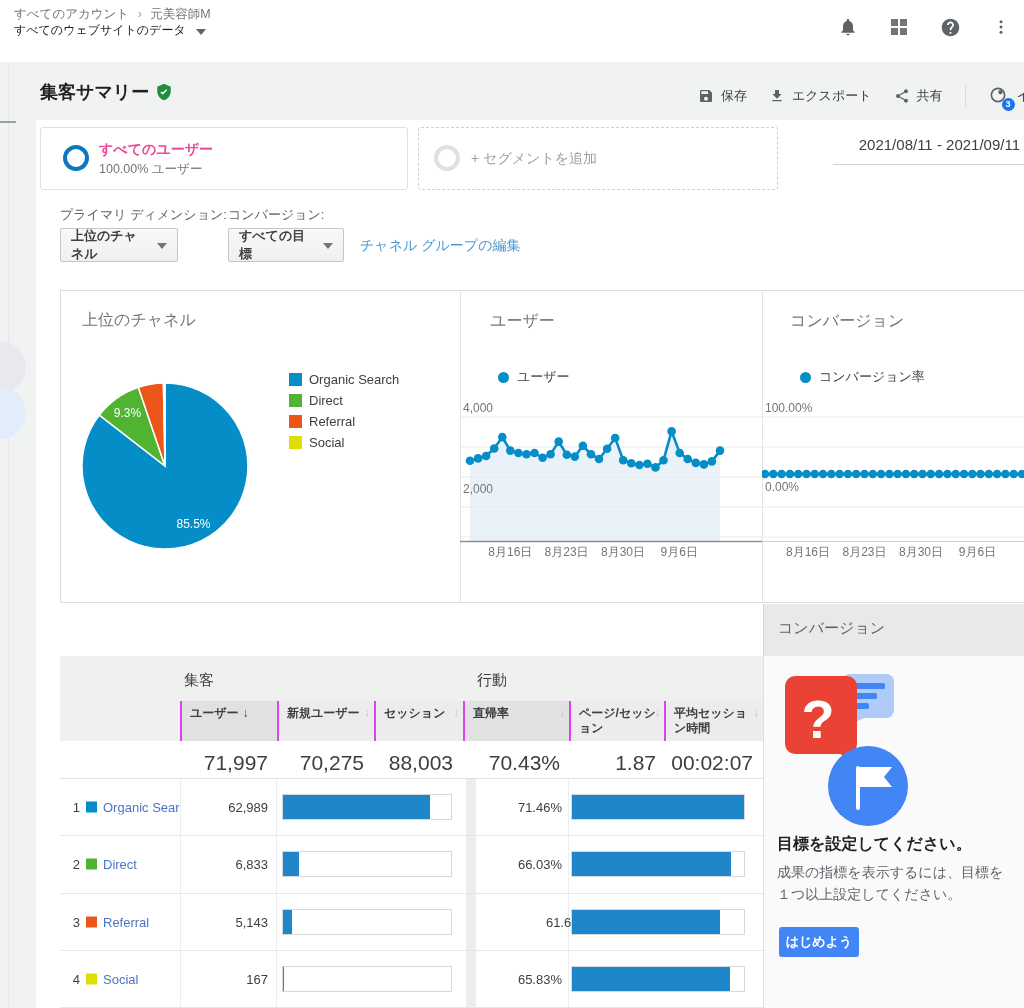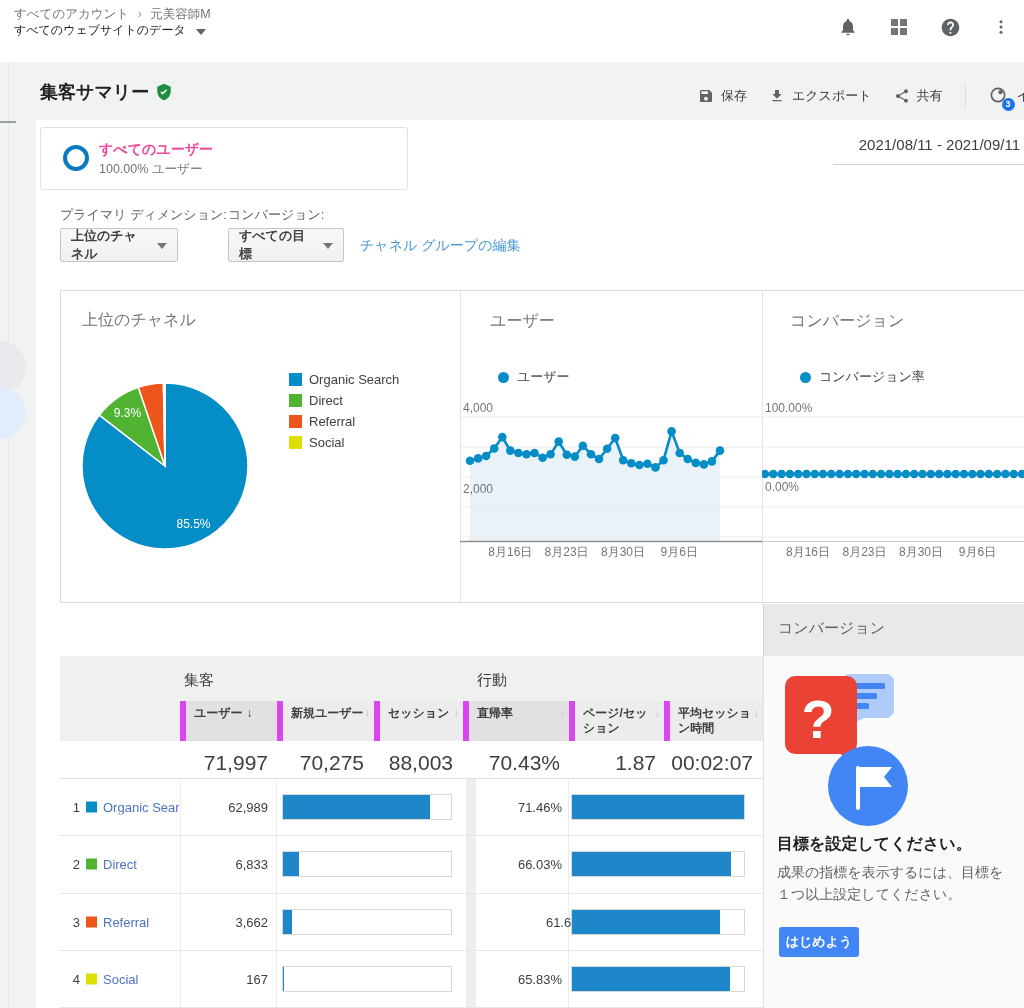--- a/index.html
+++ b/index.html
@@ -58,21 +58,21 @@
   .legend-dot { width:11px; height:11px; border-radius:50%; display:inline-block; }
   .mini-legend { position:absolute; display:flex; align-items:center; gap:8px; font-size:13px; color:#3c4043; }
   .pie-legend { position:absolute; left:289px; top:369px; }
   .pie-legend .li { display:flex; align-items:center; gap:7px; height:21px; font-size:13px; color:#3c4043; }
   .pie-legend .sw { width:13px; height:13px; }
 
   
   .tgroup { position:absolute; left:60px; top:656px; width:703px; height:45px; background:#f0f0f0; }
   .tgroup .g { position:absolute; top:15px; font-size:15px; color:#3c4043; }
   .thead { position:absolute; left:60px; top:701px; width:703px; height:40px; background:#f0f0f0; border-bottom:1px solid #d6d6d6; }
-  .th { position:absolute; top:0; height:40px; background:#ececec; border-left:6px solid #d946ef; font-size:12px; font-weight:bold; color:#3c4043; padding:5px 8px; line-height:1.25; cursor:pointer; }
+  .th { position:absolute; top:0; height:40px; background:#ececec; border-left:2px solid #d946ef; font-size:12px; font-weight:bold; color:#3c4043; padding:5px 8px; line-height:1.25; cursor:pointer; }
   .th.hl { background:#e1e1e1; }
   .sort-d { color:#424242; font-size:12px; margin-left:4px; }
   .sort-l { position:absolute; right:4px; top:5px; color:#c0c0c0; font-size:11px; }
   .totals { position:absolute; left:60px; top:741px; width:703px; height:38px; background:#fff; border-bottom:1px solid #e0e0e0; }
   .totals .tv { position:absolute; top:10px; text-align:right; font-size:21px; color:#3c4043; }
   .trow { position:absolute; left:60px; width:703px; height:57.25px; background:#fff; border-bottom:1px solid #e6e6e6; }
   .trow .rank { position:absolute; left:6px; width:14px; top:50%; transform:translateY(-50%); font-size:13px; color:#3c4043; text-align:right; }
   .trow .sw { position:absolute; left:26px; top:50%; transform:translateY(-50%); width:11px; height:11px; }
   .trow .lbl { position:absolute; left:43px; width:76px; top:50%; transform:translateY(-50%); font-size:13px; color:#4c74c2; white-space:nowrap; overflow:hidden; cursor:pointer; }
   .trow .num { position:absolute; top:50%; transform:translateY(-50%); text-align:right; font-size:13px; color:#3c4043; }
@@ -178,20 +178,24 @@
         <span class="insight-badge">3</span>
       </span>
       <span>インサイト</span>
     </span>
   </div>
 
   <div class="seg-card seg1">
     <span class="ring ring-blue"></span>
     <span class="seg-name">すべてのユーザー</span>
     <span class="seg-detail">100.00% ユーザー</span>
+  </div>
+  <div class="seg-card seg2">
+    <span class="ring ring-gray"></span>
+    <span class="seg-add">+ セグメントを追加</span>
   </div>
   <div class="date-box">2021/08/11 - 2021/09/11</div>
 
   <div class="ctl-label" style="left:60px;">プライマリ ディメンション:</div>
   <div class="ctl-label" style="left:228px;">コンバージョン:</div>
   <div class="dd" style="left:60px; width:118px;">
     <span>上位のチャネル</span>
       <span class="caret"></span>
   </div>
   <div class="dd" style="left:228px; width:116px;">
@@ -396,21 +400,21 @@
         </div>
       </div>
       <div class="trow" style="top: 893.5px;">
         <div class="vline" style="left: 120px;"></div>
         <div class="vline" style="left: 216px;"></div>
         <div class="vline" style="left: 508px;"></div>
         <div class="sepband"></div>
         <div class="rank">3</div>
         <div class="sw" style="background: rgb(237, 86, 27);"></div>
         <div class="lbl">Referral</div>
-        <div class="num" style="left: 124px; width: 84px;">3,662</div>
+        <div class="num" style="left: 124px; width: 84px;">5,143</div>
         <div class="barbox" style="left: 222px; width: 170px;">
           <div class="barfill" style="width: 5.1%;"></div>
         </div>
         <div class="num" style="left: 416px; width: 86px; margin-left: 28px;">61.69%</div>
         <div class="barbox" style="left: 511px; width: 174px;">
           <div class="barfill" style="width: 86.3%;"></div>
         </div>
       </div>
       <div class="trow" style="top: 950.75px;">
         <div class="vline" style="left: 120px;"></div>

